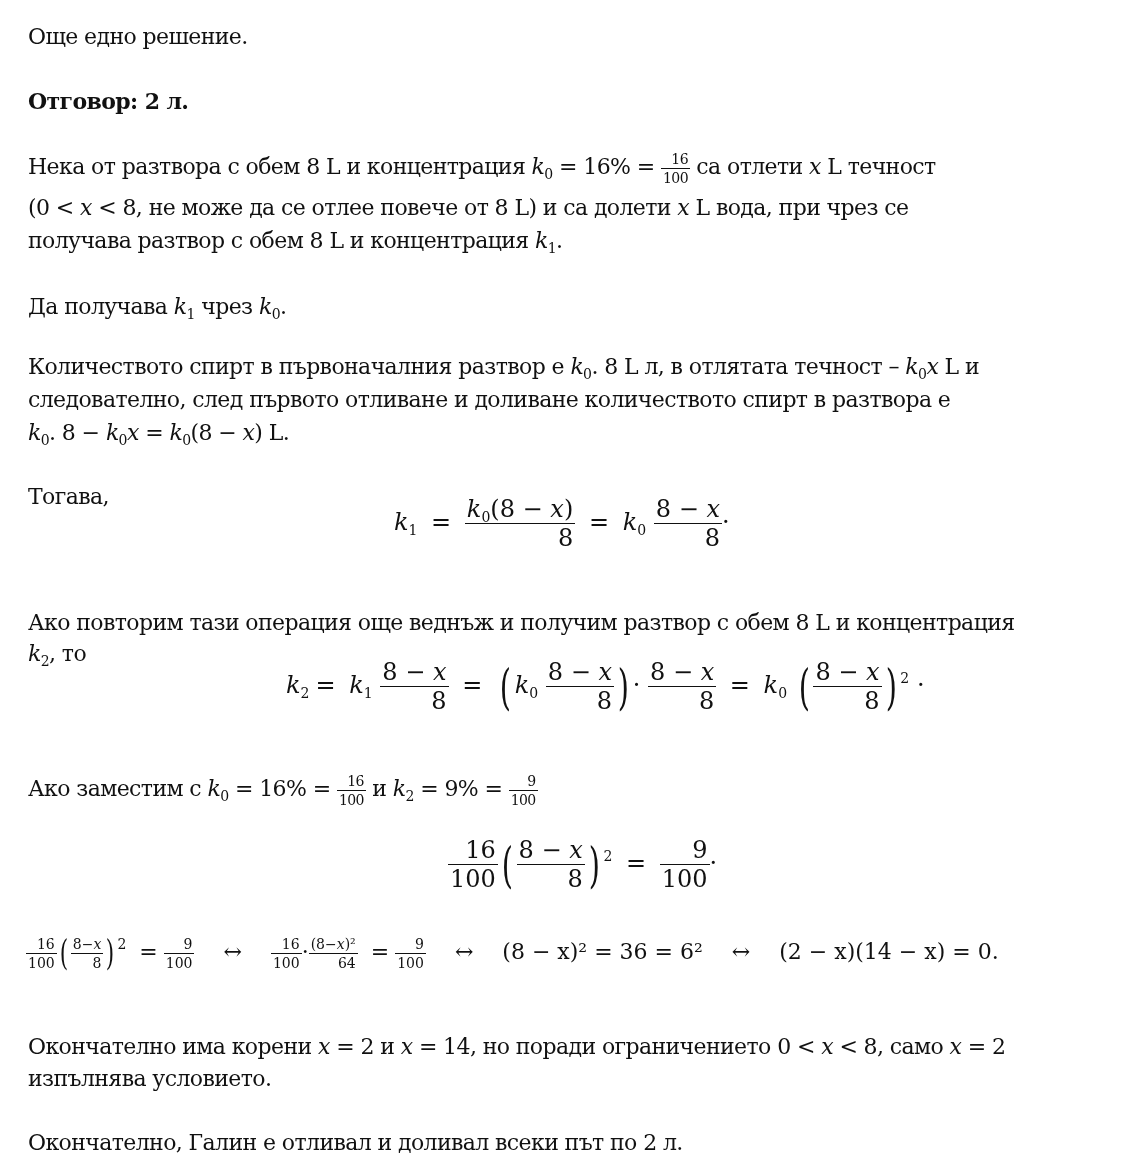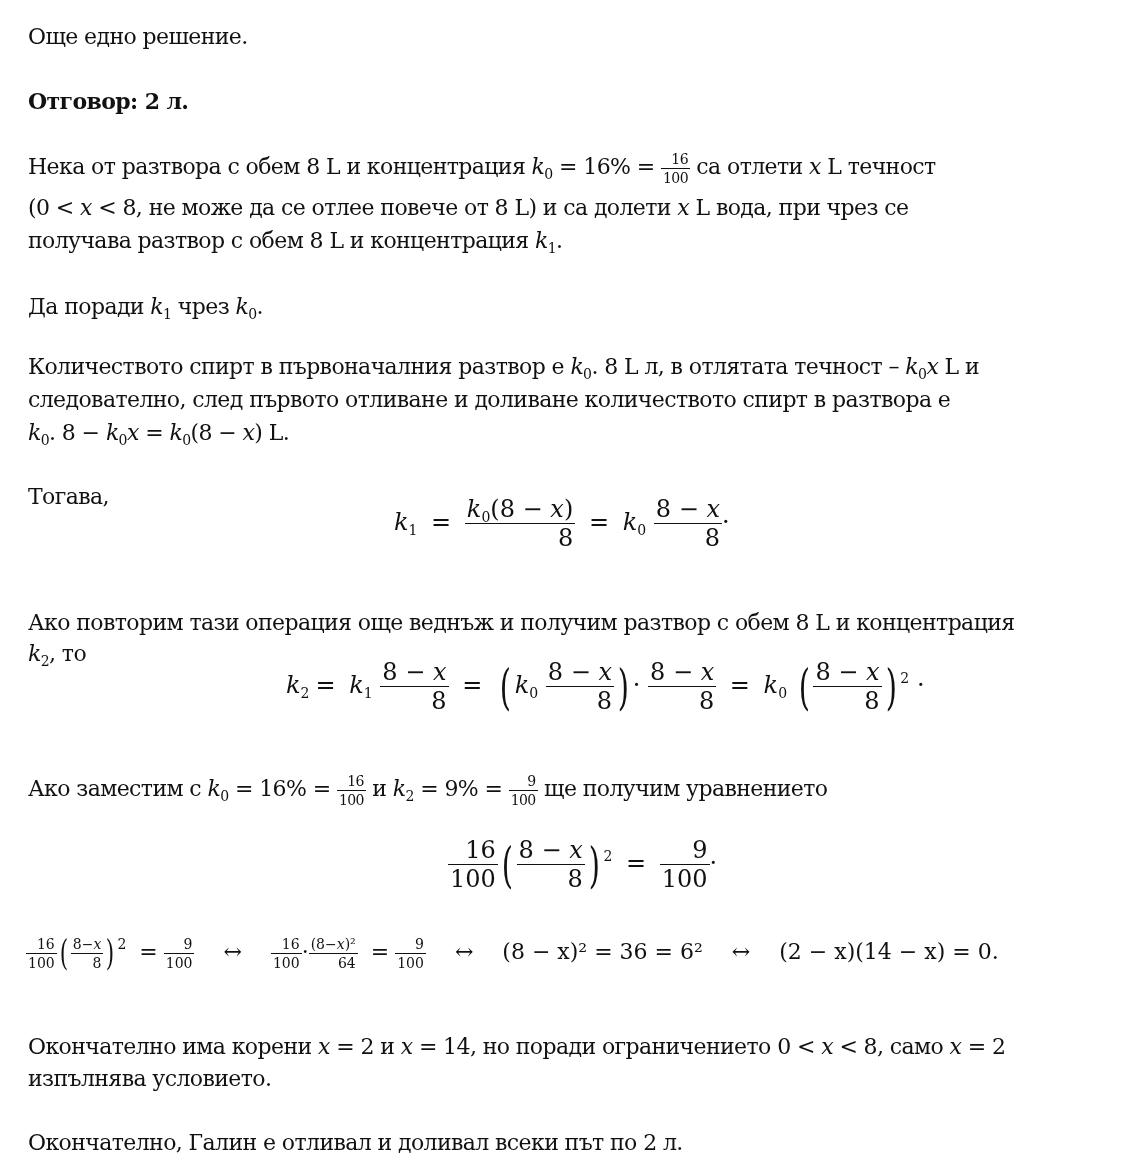--- a/index.html
+++ b/index.html
@@ -42,21 +42,21 @@
   </div>
   <div class="line" style="top:181px">
     <span>(0 &lt;</span> <i class="m">x</i> <span>&lt; 8, не може да се отлее повече от 8 L) и са долети</span>
     <i class="m">x</i> <span>L вода, при чрез се</span>
   </div>
   <div class="line" style="top:214px">
     <span>получава разтвор с обем 8 L и концентрация</span> <i class="m">k</i><sub>1</sub><span>.</span>
   </div>
 
   <div class="line" style="top:280px">
-    <span>Да поради</span> <i class="m">k</i><sub>1</sub>
+    <span>Да получава</span> <i class="m">k</i><sub>1</sub>
     <span>чрез</span> <i class="m">k</i><sub>0</sub><span>.</span>
   </div>
 
   <div class="line" style="top:340px">
     <span>Количеството спирт в първоначалния разтвор е</span> <i class="m">k</i><sub>0</sub><span>. 8 L л, в отлятата течност –</span>
     <i class="m">k</i><sub>0</sub><i class="m">x</i> <span>L и</span>
   </div>
   <div class="line" style="top:373px">следователно, след първото отливане и доливане количеството спирт в разтвора е</div>
   <div class="line" style="top:406px">
     <i class="m">k</i><sub>0</sub><span>. 8 −</span>
@@ -93,21 +93,20 @@
     <span class="op">=</span>
     <i class="m">k</i><sub>0</sub>
     <span class="paren">(</span><span class="frac"><span class="n"><span>8 −</span> <i class="m">x</i></span><span class="d">8</span></span><span class="paren">)</span><sup>2</sup> <span>·</span>
   </div>
 
   <div class="line" style="top:762px">
     <span>Ако заместим с</span> <i class="m">k</i><sub>0</sub> <span>= 16% =</span>
     <span class="frac s"><span class="n">16</span><span class="d">100</span></span>
     <span>и</span> <i class="m">k</i><sub>2</sub> <span>= 9% =</span>
     <span class="frac s"><span class="n">9</span><span class="d">100</span></span>
-    <span>ще получим уравнението</span>
   </div>
 
   <div class="eq" style="left:420px;top:838px">
     <span class="frac"><span class="n">16</span><span class="d">100</span></span><span class="paren">(</span><span class="frac"><span class="n"><span>8 −</span> <i class="m">x</i></span><span class="d">8</span></span><span class="paren">)</span><sup>2</sup>
     <span class="op">=</span>
     <span class="frac"><span class="n">9</span><span class="d">100</span></span><span>·</span>
   </div>
 
   <div class="eq" style="left:-2px;top:935px;font-size:22px">
     <span class="frac s"><span class="n">16</span><span class="d">100</span></span><span class="paren sm">(</span><span class="frac s"><span class="n">8−<i class="m">x</i></span><span class="d">8</span></span><span class="paren sm">)</span><sup>2</sup>

